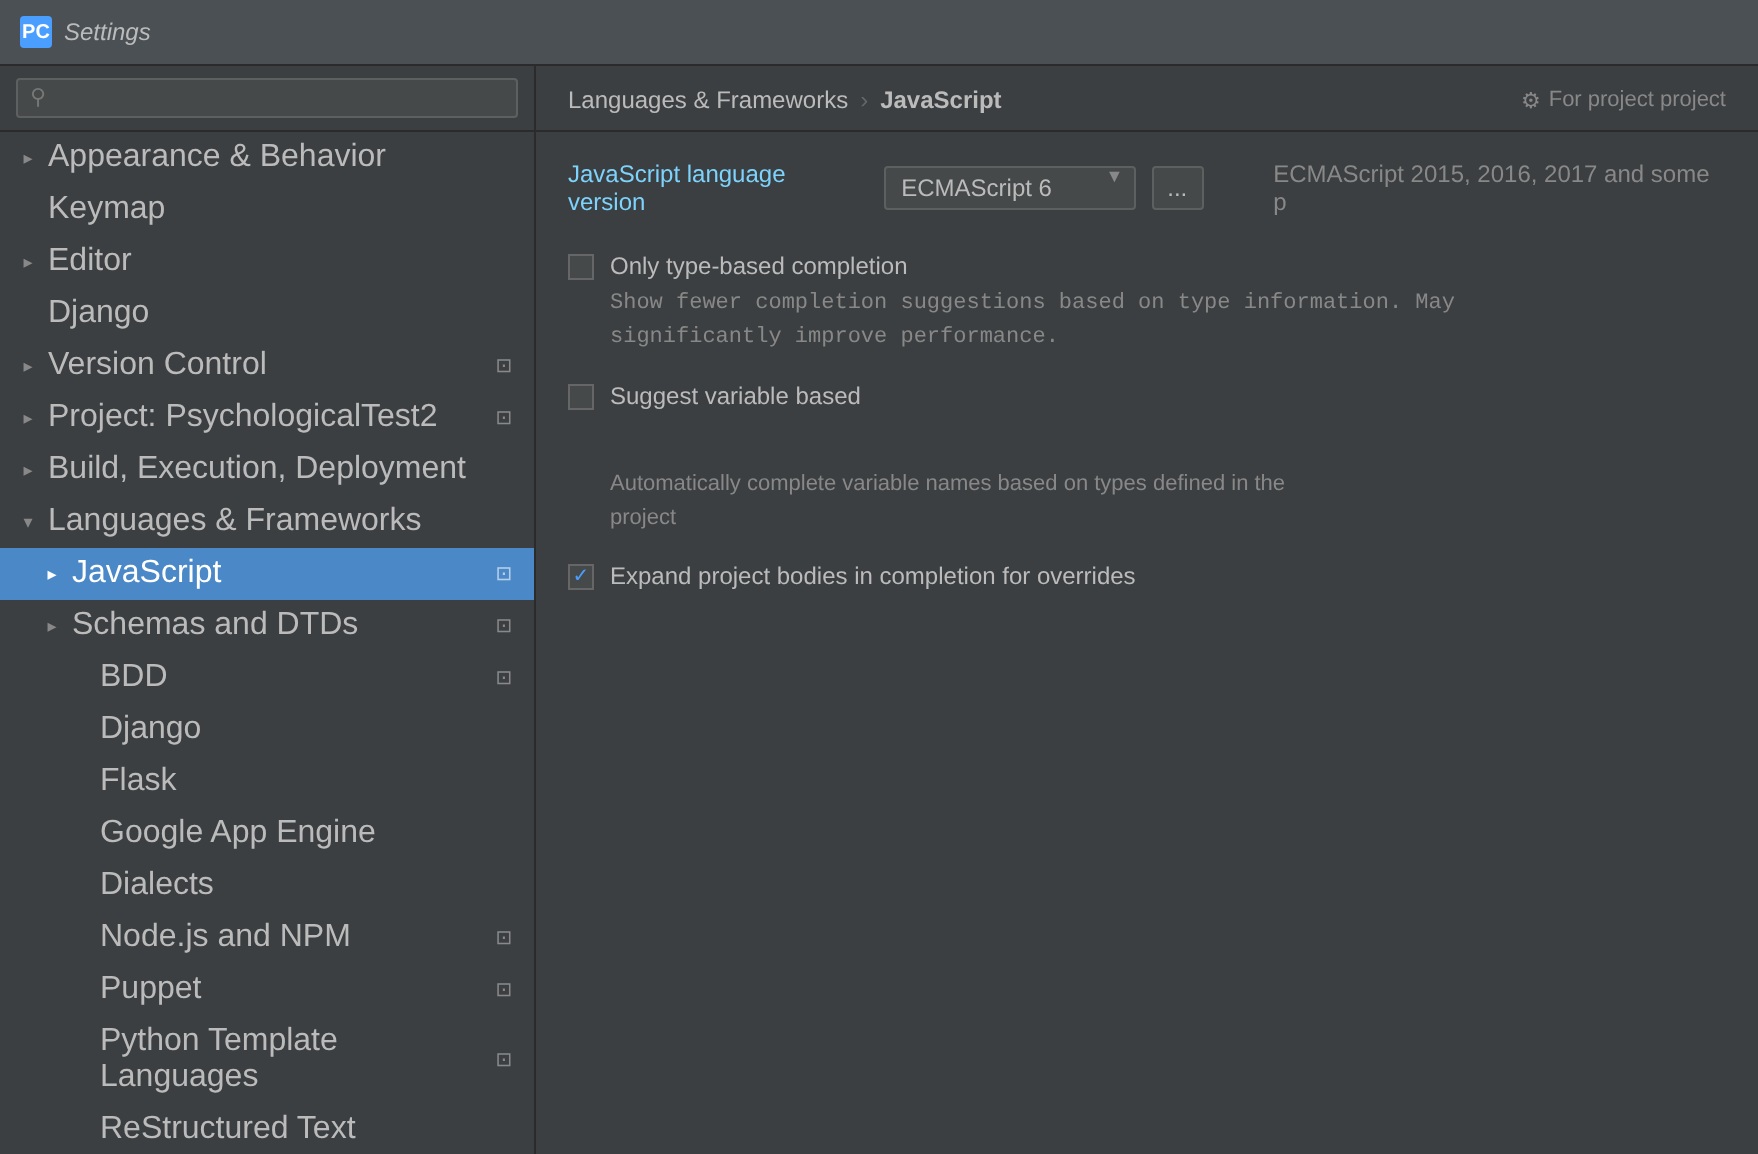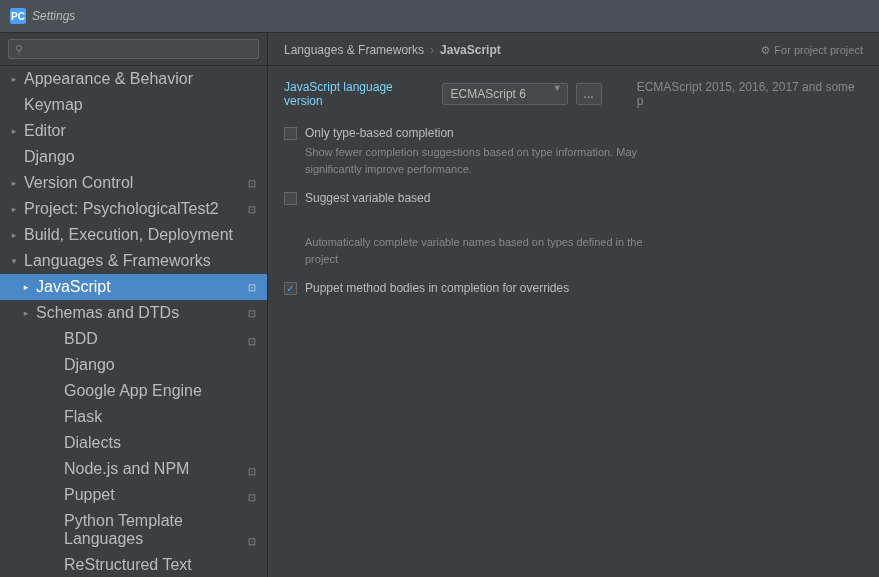--- a/index.html
+++ b/index.html
@@ -99,21 +99,21 @@
       width: 14px;
       height: 14px;
       margin-left: 4px;
       opacity: 0.6;
       display: flex;
       align-items: center;
       justify-content: center;
       font-size: 10px;
     }
     .indent-1 { padding-left: 20px; }
-    .indent-2 { padding-left: 48px; align-items: flex-end; }
+    .indent-2 { padding-left: 34px; }
     
     .content {
       flex: 1;
       background: #3c3f41;
       display: flex;
       flex-direction: column;
       overflow: hidden;
     }
     .breadcrumb {
       padding: 10px 16px 8px 16px;
@@ -304,25 +304,25 @@
           <span class="arrow"></span>
           <span class="sidebar-label">BDD</span>
           <span class="sidebar-icon-right">⊡</span>
         </div>
         <div class="sidebar-item indent-2">
           <span class="arrow"></span>
           <span class="sidebar-label">Django</span>
         </div>
         <div class="sidebar-item indent-2">
           <span class="arrow"></span>
+          <span class="sidebar-label">Flask</span>
+        </div>
+        <div class="sidebar-item indent-2">
+          <span class="arrow"></span>
           <span class="sidebar-label">Google App Engine</span>
-        </div>
-        <div class="sidebar-item indent-2">
-          <span class="arrow"></span>
-          <span class="sidebar-label">Flask</span>
         </div>
         <div class="sidebar-item indent-2">
           <span class="arrow"></span>
           <span class="sidebar-label">Dialects</span>
         </div>
         <div class="sidebar-item indent-2">
           <span class="arrow"></span>
           <span class="sidebar-label">Node.js and NPM</span>
           <span class="sidebar-icon-right">⊡</span>
         </div>
@@ -371,33 +371,33 @@
         <button class="more-btn">...</button>
         <span class="version-info-text">ECMAScript 2015, 2016, 2017 and some p</span>
       </div>
 
       <div id="options-container">
           <div class="option-row">
             <div class="checkbox-row">
               <div class="checkbox"></div>
               <span class="option-title">Only type-based completion</span>
             </div>
-            <div class="option-desc" style="white-space: pre-line;">Show fewer completion suggestions based on type information. May
+            <div class="option-desc" style="white-space: pre-line; font-family: Liberation Mono, monospace;">Show fewer completion suggestions based on type information. May
 significantly improve performance.</div>
           </div>
           <div class="option-row">
             <div class="checkbox-row">
               <div class="checkbox"></div>
               <span class="option-title">Suggest variable based</span>
             </div>
             <div class="option-desc" style="white-space: pre-line; margin-top: 29px;">Automatically complete variable names based on types defined in the
 project</div>
           </div>
           <div class="option-row">
             <div class="checkbox-row">
               <div class="checkbox checked"></div>
-              <span class="option-title">Puppet method bodies in completion for overrides</span>
+              <span class="option-title">Expand project bodies in completion for overrides</span>
             </div>
           </div>
         </div>
     </div>
   </div>
 </div>
 
 </body></html>

